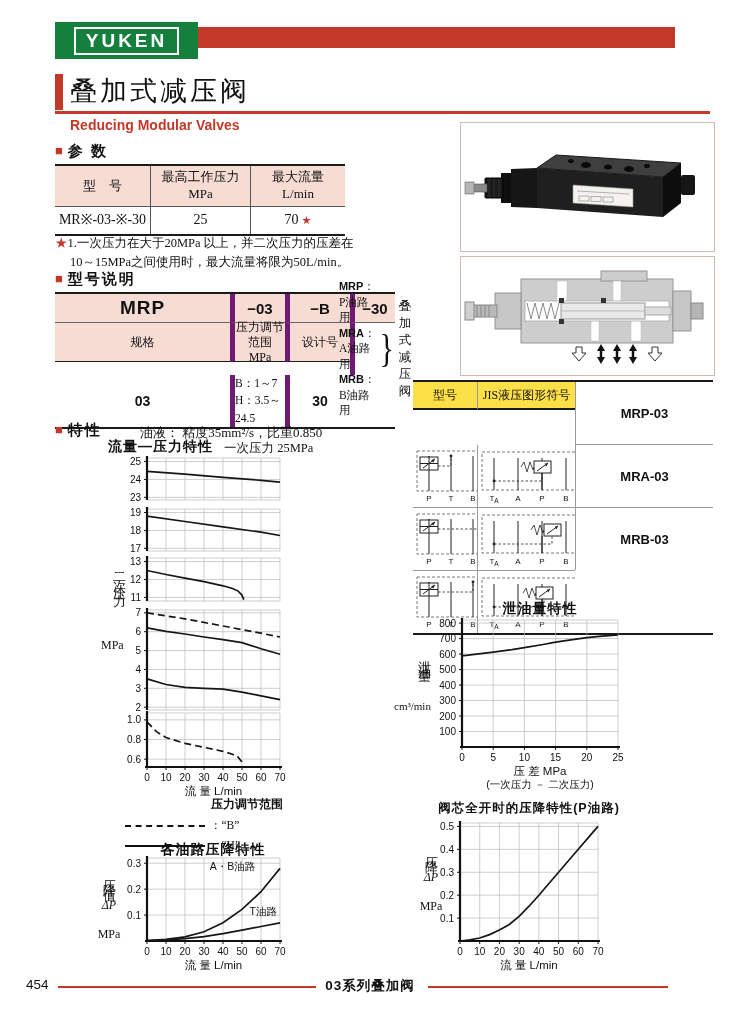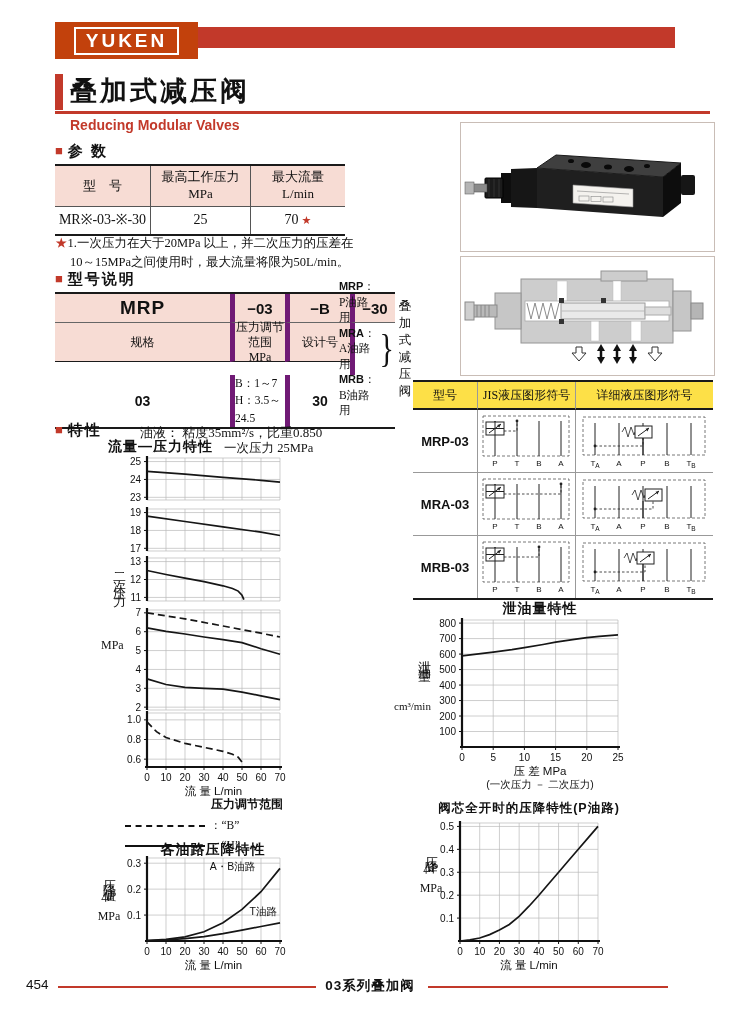--- a/index.html
+++ b/index.html
@@ -2,26 +2,26 @@
 <html><head>
 <meta charset="utf-8">
 <style>
   html,body{margin:0;padding:0}
   body{width:747px;height:1024px;background:#fff;position:relative;
        font-family:"Liberation Sans",sans-serif;color:#111;overflow:hidden}
   .abs{position:absolute}
   .red{color:#c2392a}
   
   .banner-bar{left:55px;top:27px;width:620px;height:21px;background:#c2392a}
-  .logo-box{left:55px;top:22px;width:143px;height:37px;background:#c2410c;
+  .logo-box{left:55px;top:22px;width:143px;height:37px;background:#15803d;
             display:flex;align-items:center;justify-content:center}
   .logo-inner{border:2px solid #fff;padding:1px 10px;color:#fff;font-weight:bold;
               font-size:19px;letter-spacing:3px}
   .title-bar{left:55px;top:74px;width:8px;height:36px;background:#c2392a}
-  .page-title{left:70px;top:73px;font-size:27px;font-weight:bold;letter-spacing:3px}
+  .page-title{left:70px;top:73px;font-size:27px;font-weight:normal;letter-spacing:3px}
   .title-rule{left:55px;top:111px;width:655px;height:3px;background:#c2392a}
   .subtitle{left:70px;top:117px;font-size:14px;font-weight:bold;color:#c2392a}
   .heading{font-size:15px;font-weight:bold;letter-spacing:2px}
   .sq{color:#c2392a;margin-right:3px;font-size:13px;vertical-align:1px}
   
   .ptable{left:55px;top:164px;width:290px;display:grid;grid-template-columns:95px 100px 95px;
           border-top:2.5px solid #1a1a1a;border-bottom:2px solid #1a1a1a;
           font-family:"Liberation Serif",serif;text-align:center}
   .ptable>div{border-left:1px solid #555;display:flex;flex-direction:column;
               justify-content:center;align-items:center;line-height:1.3}
@@ -49,21 +49,21 @@
          transform:scaleX(.75);line-height:0.9}
   .stype{font-size:12.5px;line-height:1.35;text-align:left}
   .range-cell{font-size:11.5px;line-height:1.5;text-align:left}
   
   .fluid{left:140px;top:424px;font-family:"Liberation Serif",serif;font-size:13px}
   .c-title{font-weight:bold;font-size:14px;letter-spacing:1px}
   .c-sub{font-family:"Liberation Serif",serif;font-size:12.5px}
   .vlabel{writing-mode:vertical-rl;text-orientation:upright;letter-spacing:7px;
           font-size:13px;font-family:"Liberation Serif",serif}
   .unit{font-size:12px;font-family:"Liberation Serif",serif}
-  .ylstack{display:flex;flex-direction:column;align-items:center;gap:5px}
+  .ylstack{display:flex;flex-direction:column;align-items:center;gap:14px}
   
   .legend{left:125px;top:796px;width:195px;font-family:"Liberation Serif",serif}
   .legend-title{font-size:12px;font-weight:bold;margin-left:86px;font-family:"Liberation Sans",sans-serif}
   .legend-row{display:flex;align-items:center;gap:5px;margin-top:5px}
   .sample{width:80px;height:0}
   .sample.dashed{border-top:2.2px dashed #111}
   .sample.solid{border-top:2.2px solid #111}
   .legend-row span.lab{font-size:11.5px}
   
   .pbox{border:1px solid #c9bdb6;background:#fff}
@@ -422,21 +422,20 @@
         <polygon points="152,100 160,100 156,107" fill="#111"></polygon>
         <line x1="172" y1="92" x2="172" y2="102" stroke="#111" stroke-width="2.5"></line>
         <polygon points="168,94 176,94 172,87" fill="#111"></polygon>
         <polygon points="168,100 176,100 172,107" fill="#111"></polygon>
 </svg></div>
 </div>
 
 <div class="stable abs">
   <div class="st-h">型号</div>
   <div class="st-h">JIS液压图形符号</div>
-  <div class="st-h">详细液压图形符号</div>
 
   <div class="st-m">MRP-03</div>
   <div class="st-s">
       <svg width="95" height="57">
         <rect x="4" y="3" width="86" height="40" fill="none" stroke="#555" stroke-width="0.8" stroke-dasharray="3,2"></rect>
         <line x1="16" y1="8" x2="16" y2="43" stroke="#222" stroke-width="1"></line>
         <text x="16" y="53" text-anchor="middle" font-size="8" font-family="Liberation Sans,sans-serif" fill="#111">P</text>
         <line x1="38" y1="8" x2="38" y2="43" stroke="#222" stroke-width="1"></line>
         <text x="38" y="53" text-anchor="middle" font-size="8" font-family="Liberation Sans,sans-serif" fill="#111">T</text>
         <line x1="60" y1="8" x2="60" y2="43" stroke="#222" stroke-width="1"></line>

